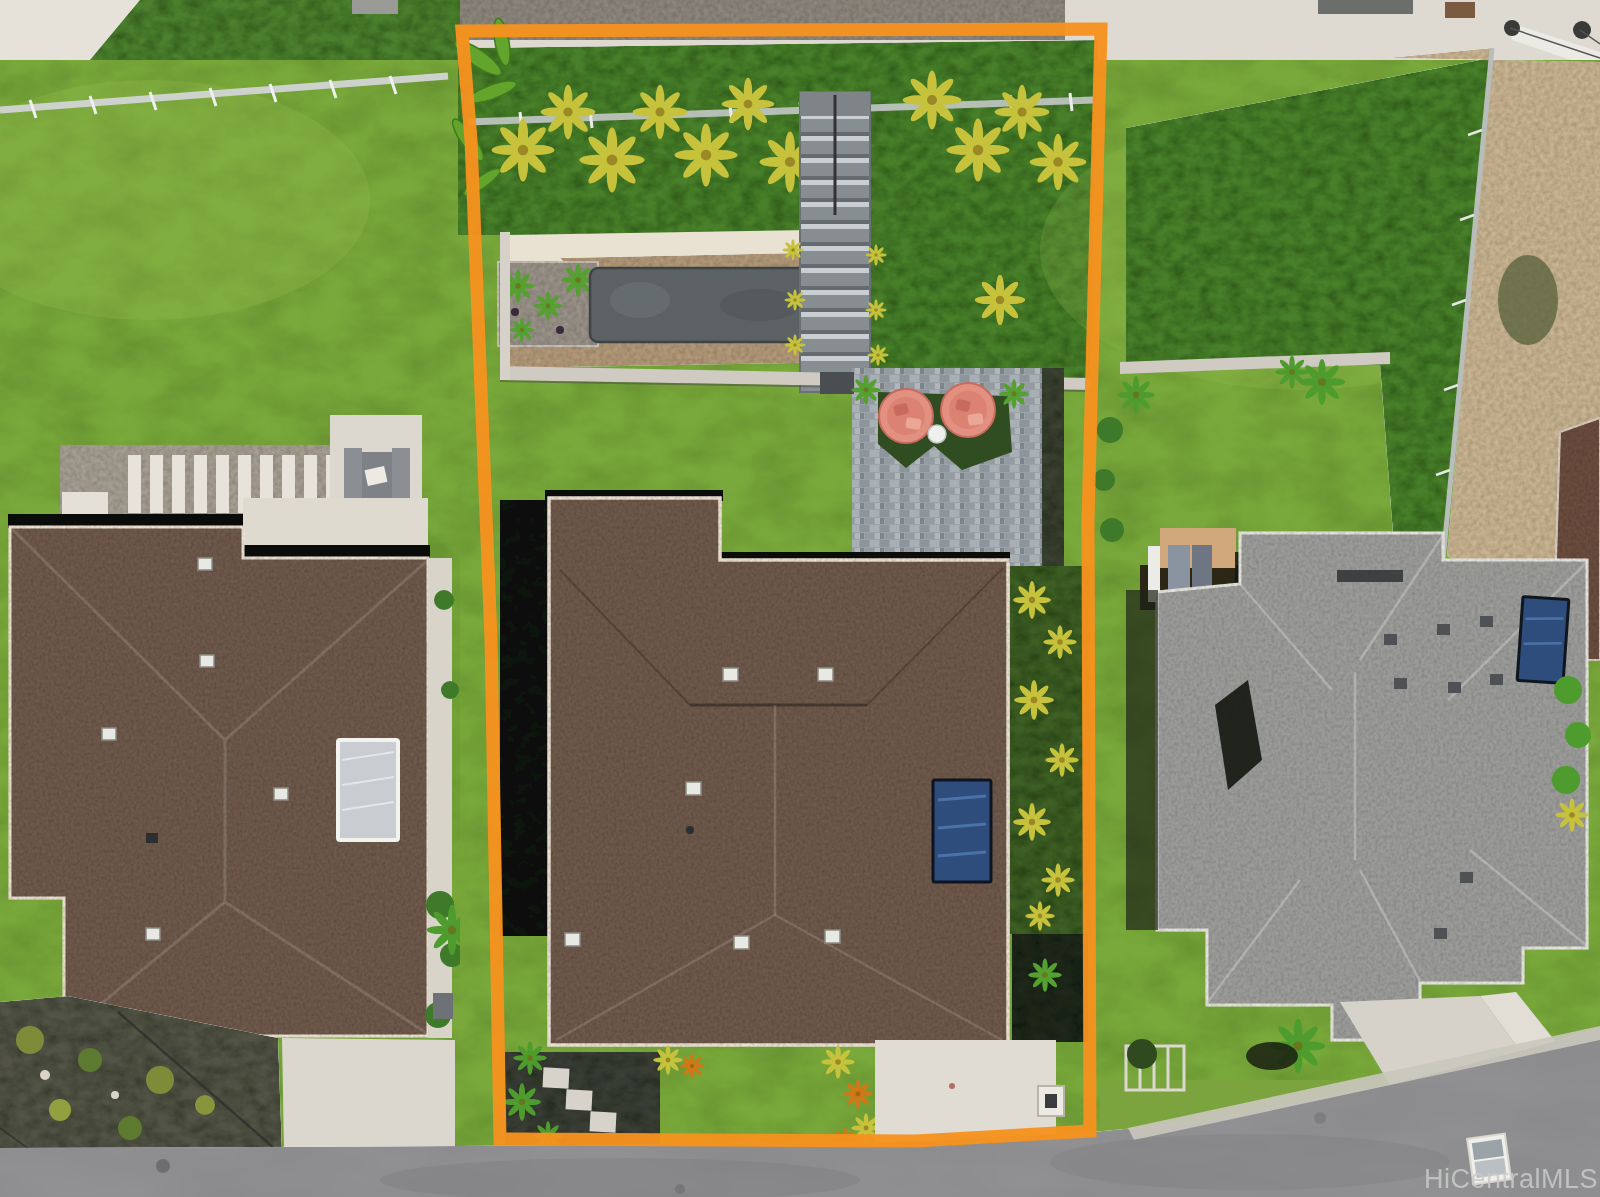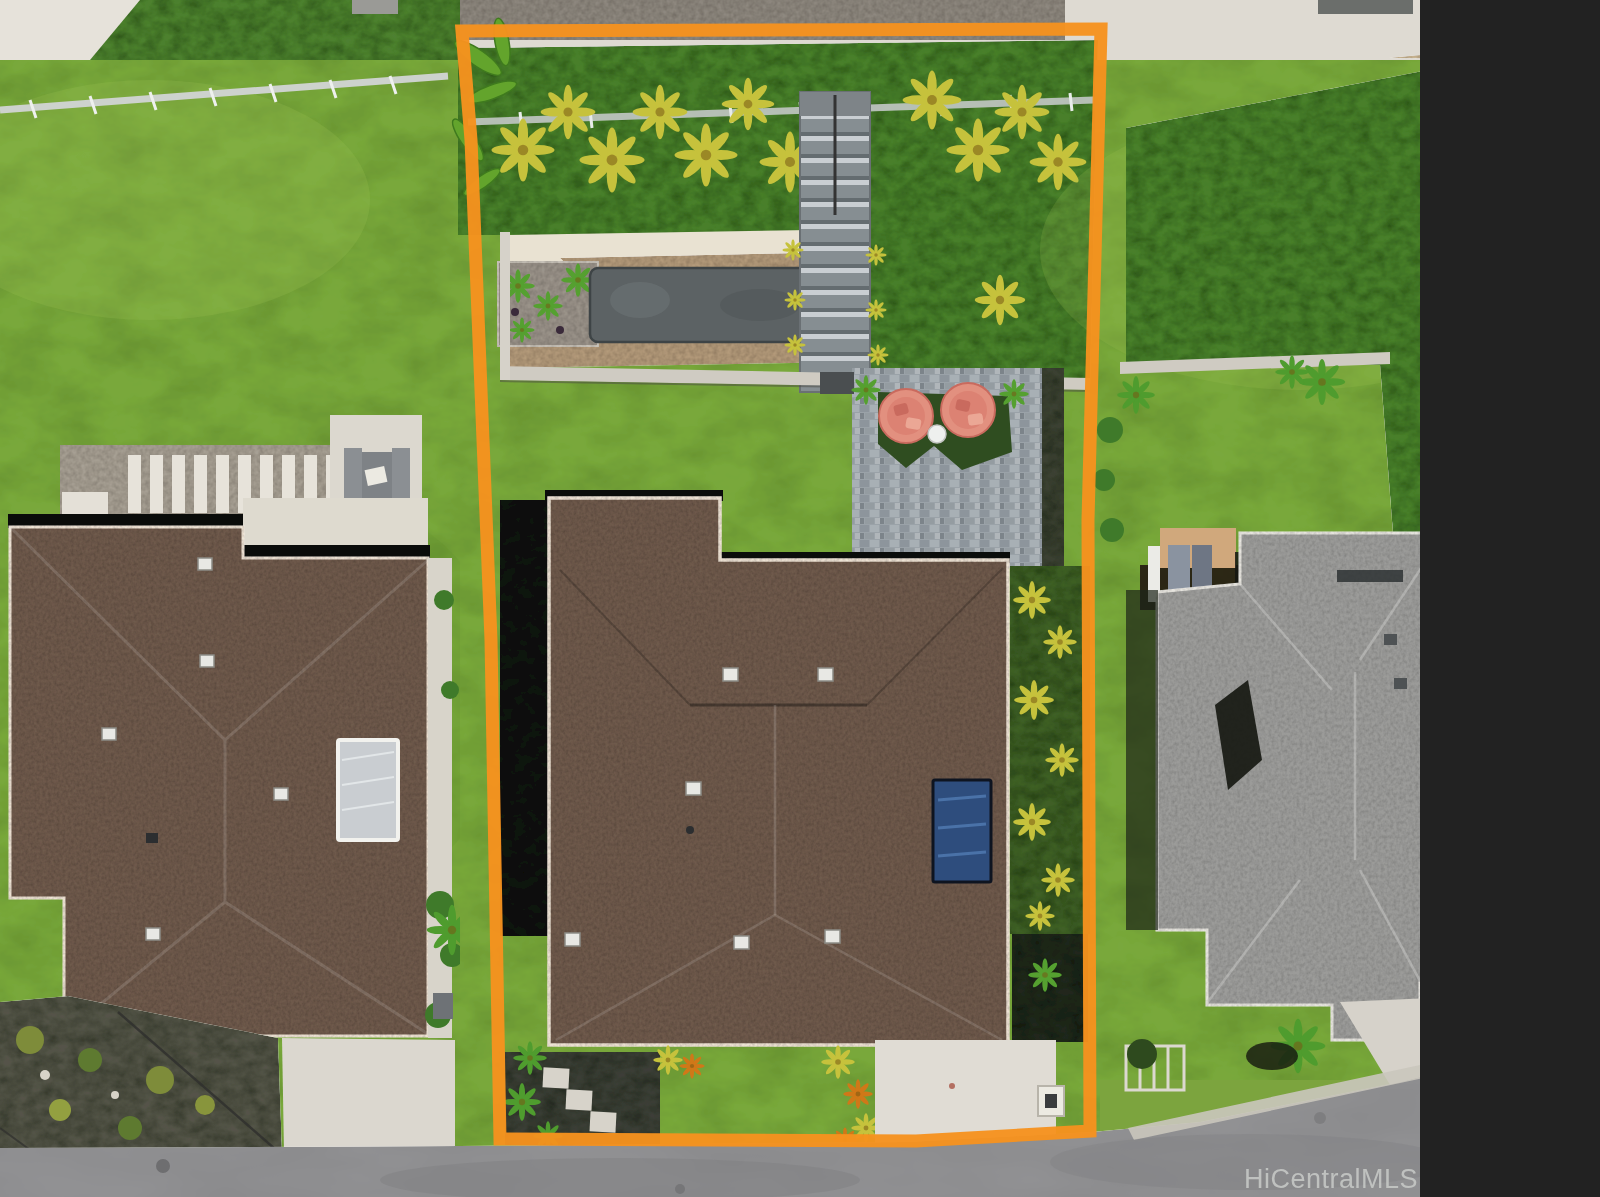--- a/index.html
+++ b/index.html
@@ -7,21 +7,21 @@
     --c-palmYellow:#c6c23c; --c-fernGreen:#55a030;
     --c-roofBrown:#6e5c50; --c-roofGray:#9b9b99; --c-neighborRoof:#6a4f42;
     --c-road:#919193; --c-concrete:#dedad2; --c-sand:#e9e2d2;
     --c-gravel:#b39b7c; --c-darkGravel:#8d8880; --c-dirt:#c9b694;
     --c-boundary:#F6921E; --c-watermark:#c9cbc9;
     --c-chairPink:#e2907f; --c-solarBlue:#2e4d7d; --c-solarSilver:#c9cdd1;
     --c-shadow:#111310; --c-paver:#9aa2a8;
   }
   html,body{margin:0;padding:0;background:#222;}
   #photo{
-    position:relative; width:1420px; height:1197px; overflow:hidden;
+    position:relative; width:1600px; height:1197px; overflow:hidden;
     background:#7ca43e;
     font-family:"Liberation Sans", sans-serif;
   }
   #photo svg{display:block;}
   #watermark{
     position:absolute; right:2px; bottom:2px;
     font-size:27px; font-weight:400; letter-spacing:0.5px;
     color:var(--c-watermark); opacity:0.85; user-select:none;
     font-family:"Liberation Sans", sans-serif;
   }

